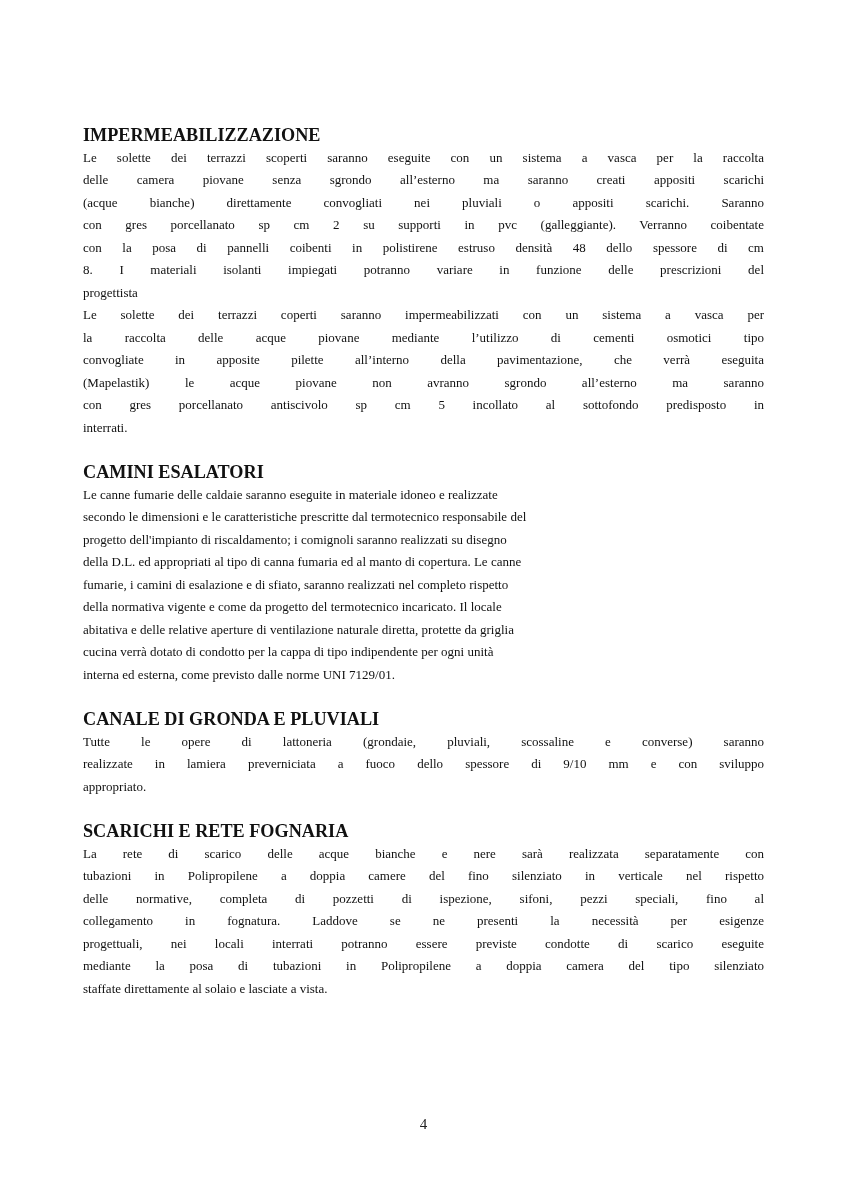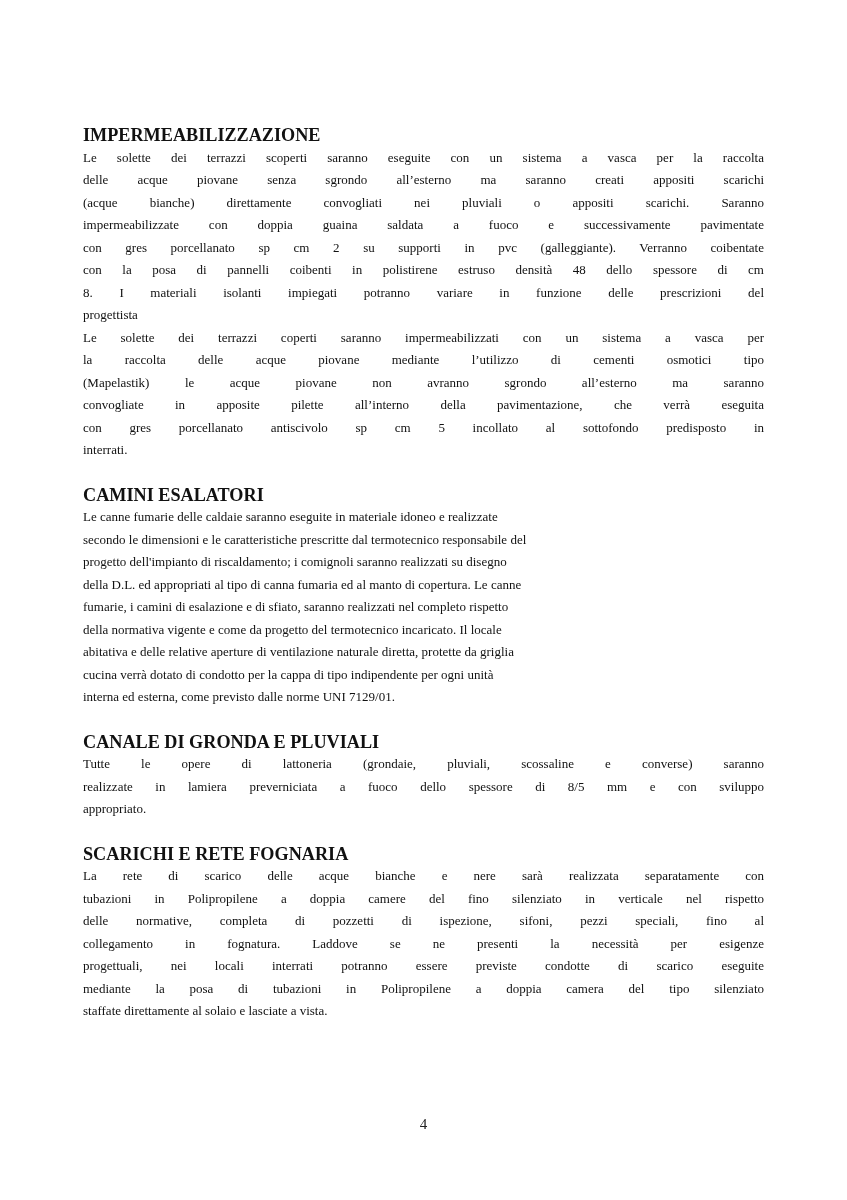--- a/index.html
+++ b/index.html
@@ -59,31 +59,30 @@
     }
   </style>
 </head>
 <body>
 
 <div class="page" id="page">
     <div class="section">
       <div class="heading">IMPERMEABILIZZAZIONE</div>
       <div class="section-body">
         <div class="line justify">Le solette dei terrazzi scoperti saranno eseguite con un sistema a vasca per la raccolta</div>
-        <div class="line justify">delle acque piovane senza sgrondo all’esterno ma saranno creati appositi scarichi</div>
+        <div class="line justify">delle camera piovane senza sgrondo all’esterno ma saranno creati appositi scarichi</div>
         <div class="line justify">(acque bianche) direttamente convogliati nei pluviali o appositi scarichi. Saranno</div>
-        <div class="line justify">impermeabilizzate con doppia guaina saldata a fuoco e successivamente pavimentate</div>
         <div class="line justify">con gres porcellanato sp cm 2 su supporti in pvc (galleggiante). Verranno coibentate</div>
         <div class="line justify">con la posa di pannelli coibenti in polistirene estruso densità 48 dello spessore di cm</div>
         <div class="line justify">8. I materiali isolanti impiegati potranno variare in funzione delle prescrizioni del</div>
         <div class="line justify last">progettista</div>
         <div class="line justify">Le solette dei terrazzi coperti saranno impermeabilizzati con un sistema a vasca per</div>
         <div class="line justify">la raccolta delle acque piovane mediante l’utilizzo di cementi osmotici tipo</div>
+        <div class="line justify">convogliate in apposite pilette all’interno della pavimentazione, che verrà eseguita</div>
         <div class="line justify">(Mapelastik) le acque piovane non avranno sgrondo all’esterno ma saranno</div>
-        <div class="line justify">convogliate in apposite pilette all’interno della pavimentazione, che verrà eseguita</div>
         <div class="line justify">con gres porcellanato antiscivolo sp cm 5 incollato al sottofondo predisposto in</div>
         <div class="line justify last">interrati.</div>
       </div>
     </div>
     <div class="section">
       <div class="heading">CAMINI ESALATORI</div>
       <div class="section-body">
         <div class="line">Le canne fumarie delle caldaie saranno eseguite in materiale idoneo e realizzate</div>
         <div class="line">secondo le dimensioni e le caratteristiche prescritte dal termotecnico responsabile del</div>
         <div class="line">progetto dell'impianto di riscaldamento; i comignoli saranno realizzati su disegno</div>
@@ -92,21 +91,21 @@
         <div class="line">della normativa vigente e come da progetto del termotecnico incaricato. Il locale</div>
         <div class="line">abitativa e delle relative aperture di ventilazione naturale diretta, protette da griglia</div>
         <div class="line">cucina verrà dotato di condotto per la cappa di tipo indipendente per ogni unità</div>
         <div class="line">interna ed esterna, come previsto dalle norme UNI 7129/01.</div>
       </div>
     </div>
     <div class="section">
       <div class="heading">CANALE DI GRONDA E PLUVIALI</div>
       <div class="section-body">
         <div class="line justify">Tutte le opere di lattoneria (grondaie, pluviali, scossaline e converse) saranno</div>
-        <div class="line justify">realizzate in lamiera preverniciata a fuoco dello spessore di 8/5 mm e con sviluppo</div>
+        <div class="line justify">realizzate in lamiera preverniciata a fuoco dello spessore di 9/10 mm e con sviluppo</div>
         <div class="line justify last">appropriato.</div>
       </div>
     </div>
     <div class="section">
       <div class="heading">SCARICHI E RETE FOGNARIA</div>
       <div class="section-body">
         <div class="line justify">La rete di scarico delle acque bianche e nere sarà realizzata separatamente con</div>
         <div class="line justify">tubazioni in Polipropilene a doppia camere del fino silenziato in verticale nel rispetto</div>
         <div class="line justify">delle normative, completa di pozzetti di ispezione, sifoni, pezzi speciali, fino al</div>
         <div class="line justify">collegamento in fognatura. Laddove se ne presenti la necessità per esigenze</div>

